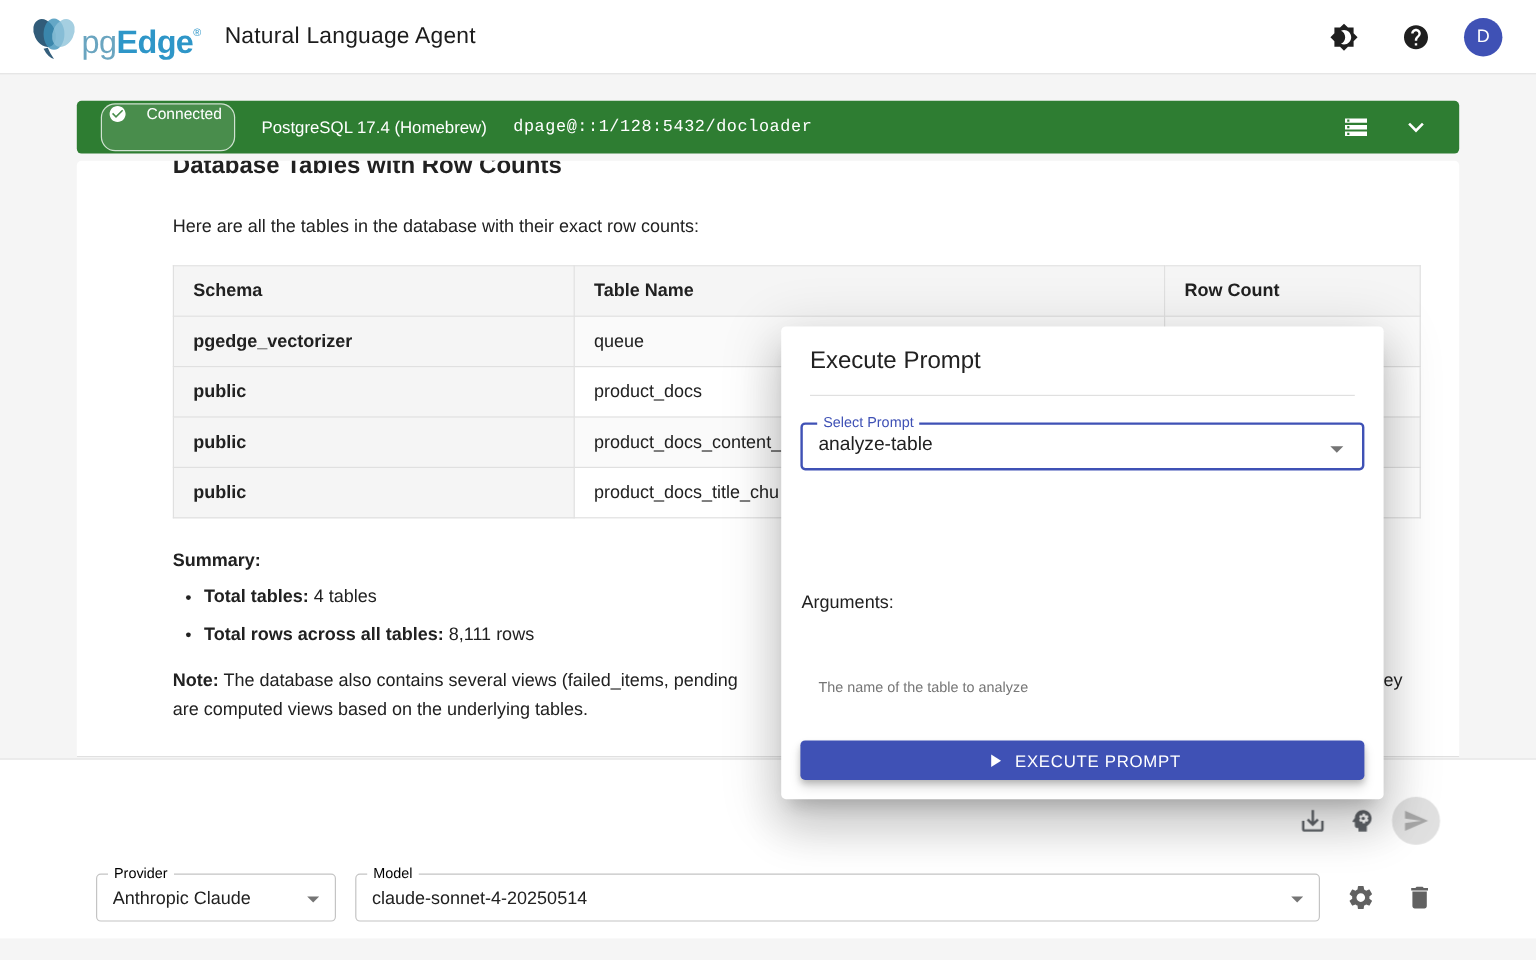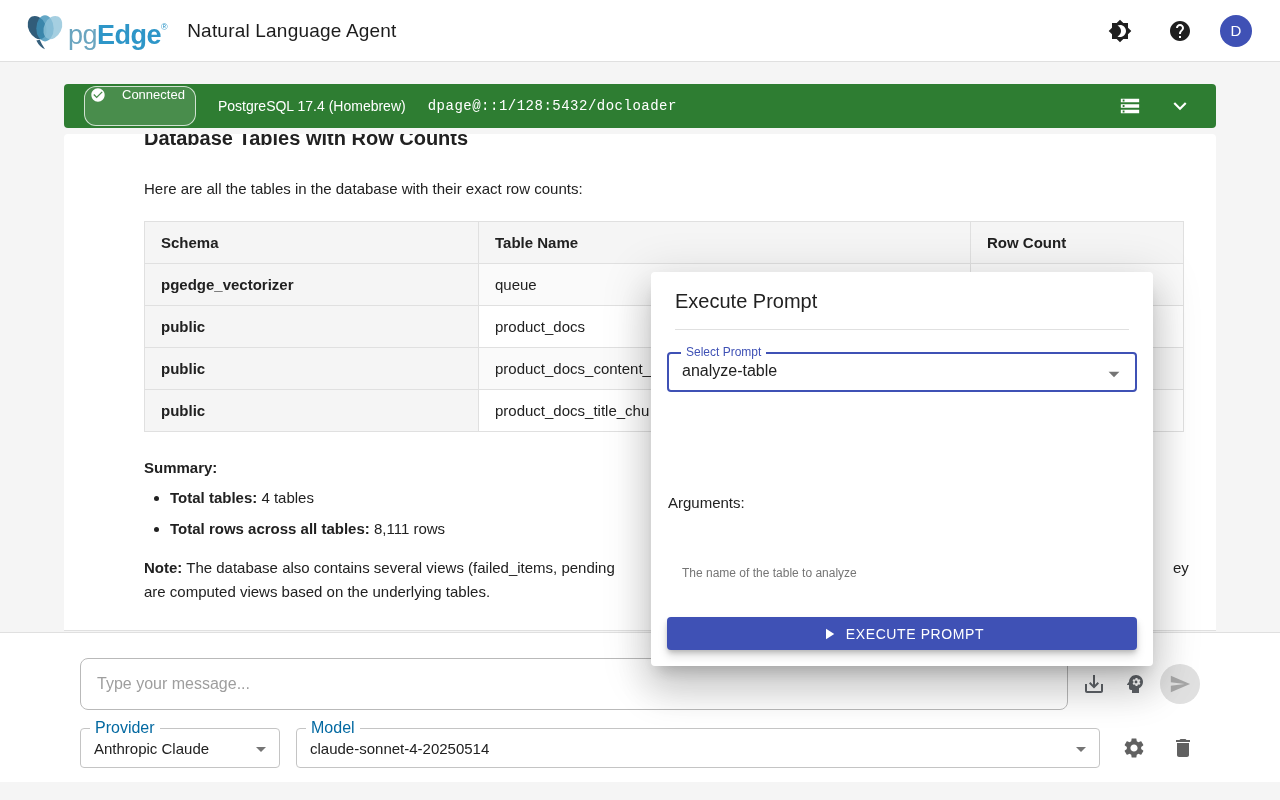--- a/index.html
+++ b/index.html
@@ -69,21 +69,21 @@
   .db-table th { background:#f5f5f5; font-weight:700; }
   .db-table td.schema { background:#f5f5f5; font-weight:700; }
   .db-table tr:nth-child(odd) td.plain { background:#fafafa; }
   .col-schema { width:334px; } .col-name { width:492px; } .col-count { width:213px; }
 
   .summary-h { font-size:15px; font-weight:700; margin-top:27px; }
   ul.summary-list { margin-top:11px; padding-left:26px; }
   ul.summary-list li { font-size:15px; line-height:21px; margin:10px 0; }
   .note { margin-top:17px; font-size:15px; line-height:24px; position:relative; }
   .note-line1 { white-space:nowrap; overflow:hidden; }
-  .note-frag { position:absolute; left:1009px; top:0;margin-left:20px; }
+  .note-frag { position:absolute; left:1009px; top:0; }
 
   
   .chat-panel {
     position:absolute; left:0; top:632px; width:1280px; height:150px;
     background:#fff; border-top:1px solid #e0e0e0;
   }
   .chat-input {
     position:absolute; left:80px; top:26px; width:988px; height:52px;
     border:1px solid #b9b9b9; border-radius:8px; padding:0 16px;
     font-size:16px; font-family:"Liberation Sans", sans-serif; color:#212121; outline:none;
@@ -97,21 +97,21 @@
     background:#e0e0e0; border:none; display:flex; align-items:center; justify-content:center;
     color:#a6a6a6; cursor:default;
   }
 
   .select-box {
     position:absolute; height:40px; border:1px solid #c4c4c4; border-radius:4px; background:#fff;
     display:flex; align-items:center; padding:0 32px 0 13px; cursor:pointer;
   }
   .select-box .float-label {
     position:absolute; top:-8px; left:9px; background:#fff; padding:0 5px;
-    font-size:16px; color:#0369a1; line-height:14px; white-space:nowrap;
+    font-size:12px; color:#000000; line-height:14px; white-space:nowrap;
   }
   .select-box .sel-value { font-size:15px; color:#212121; white-space:nowrap; overflow:hidden; }
   .select-box .drop-arrow { position:absolute; right:6px; top:8px; color:#757575; }
   .provider-select { left:80px; top:728px; width:200px; }
   .model-select { left:296px; top:728px; width:804px; }
   .panel-icon { position:absolute; top:736px; width:24px; height:24px; color:#616161; background:none; border:none; cursor:pointer; }
   .btn-settings { left:1122px; }
   .btn-trash { left:1171px; }
   .chat-panel .select-box, .chat-panel .chat-icon, .chat-panel .send-btn, .chat-panel .panel-icon { position:absolute; }
   .chat-panel .chat-input { position:absolute; }
@@ -278,21 +278,20 @@
     </ul>
 
     <div class="note">
       <div class="note-line1"><b>Note:</b><span> The database also contains several views (failed_items, pending</span><span class="note-frag">ey</span></div>
       <div>are computed views based on the underlying tables.</div>
     </div>
   </div>
 </div>
 
 <div class="chat-panel">
-  <input class="chat-input" style="left: 80px; top: 658px;" placeholder="Type your message...">
 
   <button class="chat-icon btn-download">
     <span>
       <svg width="24" height="24" viewBox="0 0 24 24" fill="currentColor">
           <path d="M19 12v7H5v-7H3v7c0 1.1.9 2 2 2h14c1.1 0 2-.9 2-2v-7h-2zm-6 .67 2.59-2.58L17 11.5l-5 5-5-5 1.41-1.41L11 12.67V3h2v9.67z"></path>
         </svg>
     </span>
   </button>
   <button class="chat-icon btn-psych">
     <span>

